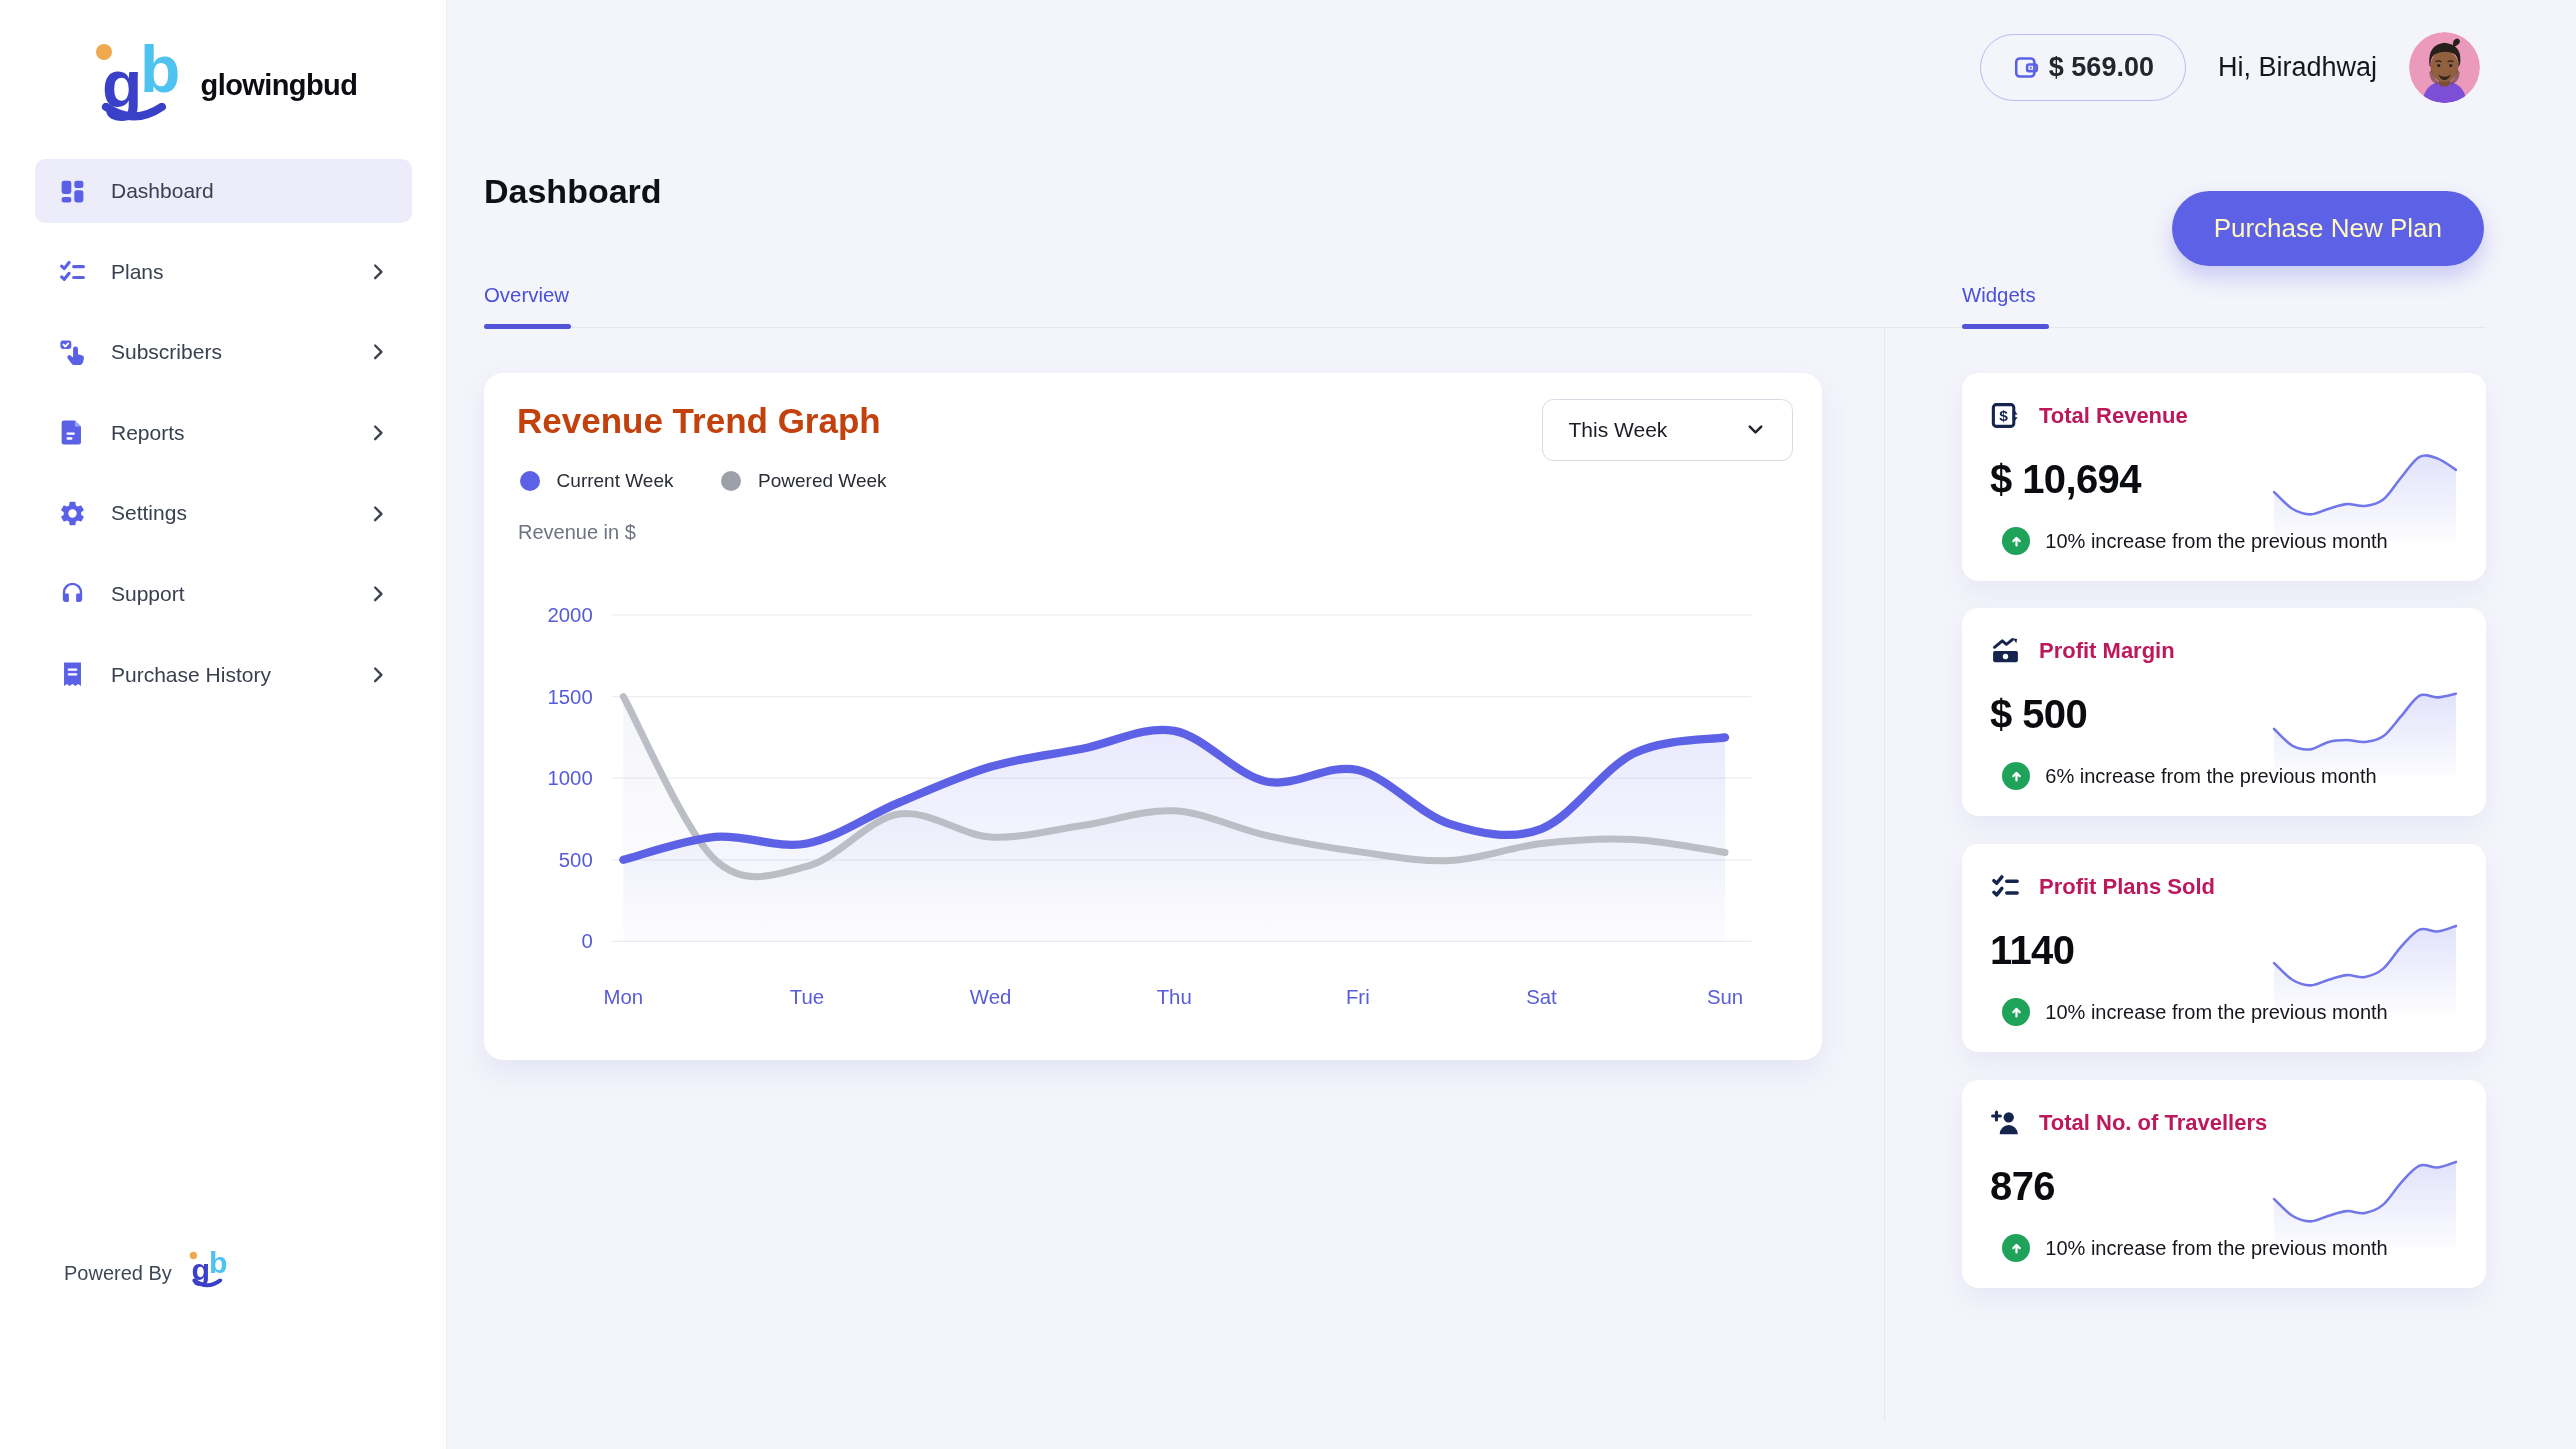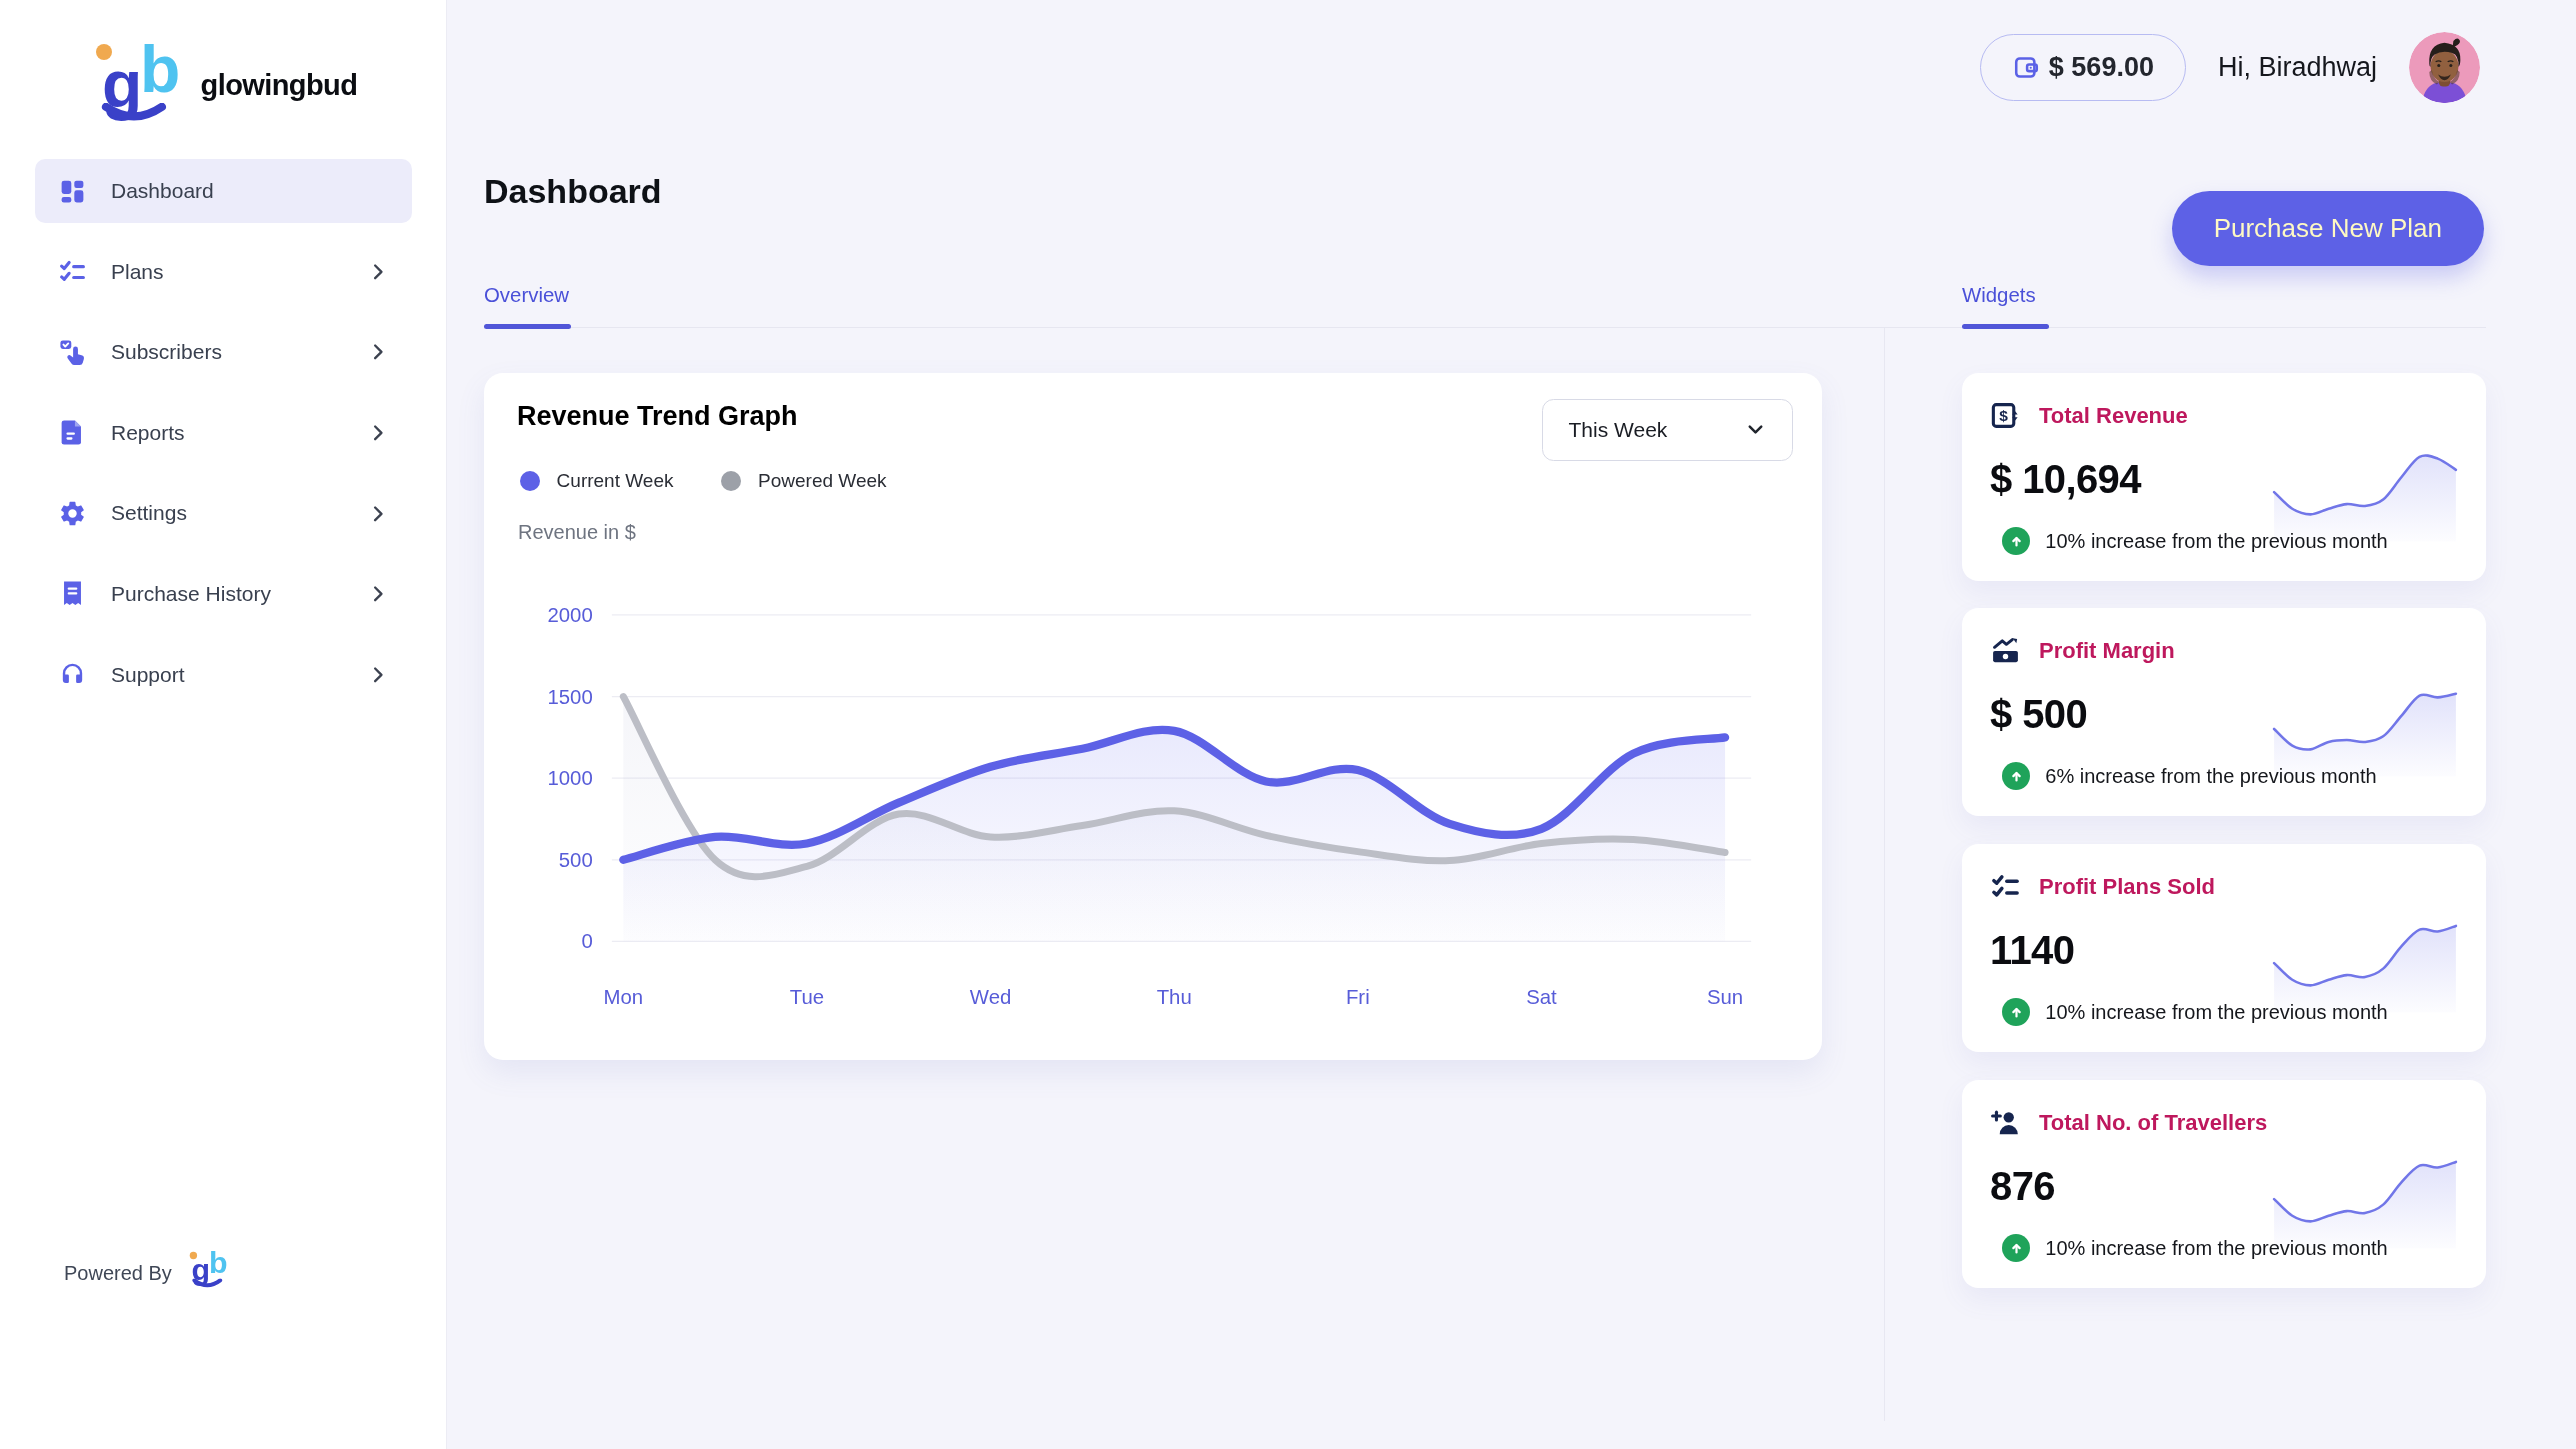--- a/index.html
+++ b/index.html
@@ -46,21 +46,21 @@
   .tab{position:absolute;top:284px;font-size:20.4px;color:#4A50D8;cursor:pointer;}
   .tab.t-overview{left:37px;}
   .tab.t-widgets{left:1515px;}
   .tab-underline{position:absolute;top:324px;width:87px;height:4.5px;border-radius:2.5px;background:#5156D8;}
   .u-overview{left:37px;}
   .u-widgets{left:1515px;}
   .v-divider{position:absolute;left:1437px;top:328px;width:1.3px;height:1093px;background:#E7E7F1;}
   
   .chart-card{position:absolute;left:37px;top:373px;width:1338px;height:687px;background:#FFFFFF;
     border-radius:19px;box-shadow:0 12.7px 29px rgba(100,105,190,.10);box-sizing:border-box;}
-  .chart-title{position:absolute;left:33px;top:28px;font-size:27px;font-weight:bold;color:#000000;}
+  .chart-title{position:absolute;left:33px;top:28px;font-size:35px;font-weight:bold;color:#c2410c;}
   .range-select{position:absolute;right:29px;top:25.5px;width:251px;height:62px;background:#FFFFFF;
     border:1.3px solid #D8DAE6;border-radius:11.5px;display:flex;align-items:center;justify-content:space-between;
     padding:0 25.5px;box-sizing:border-box;font-size:21px;color:#1A1D24;cursor:pointer;}
   .legend{position:absolute;left:36px;top:97px;display:flex;align-items:center;gap:48px;}
   .legend-item{display:flex;align-items:center;gap:16.6px;font-size:19px;color:#2A2D35;}
   .legend-dot{width:20px;height:20px;border-radius:50%;flex:none;}
   .axis-label{position:absolute;left:34px;top:148px;font-size:20px;color:#6E7480;}
   .chart-svg{position:absolute;left:19px;top:191px;width:1287px;height:471px;}
   
   .widget-card{position:absolute;left:1515px;width:524px;height:208px;background:#FFFFFF;border-radius:16.6px;
@@ -158,40 +158,40 @@
       <span>Settings</span>
       <span class="chev">
         <svg viewBox="0 0 24 24" width="21.7" height="21.7" fill="none" stroke="currentColor" stroke-width="2.6" stroke-linecap="round" stroke-linejoin="round">
             <polyline points="9,5 16,12 9,19"></polyline>
           </svg>
       </span>
     </div>
     <div class="menu-item">
       <span class="mi-icon">
         <svg viewBox="0 0 24 24" width="29" height="29" fill="currentColor">
+          <path d="M12 3a8 8 0 0 0-8 8v5.5A2.5 2.5 0 0 0 6.5 19H8a1 1 0 0 0 1-1v-5a1 1 0 0 0-1-1H6v-1a6 6 0 0 1 12 0v1h-2a1 1 0 0 0-1 1v5a1 1 0 0 0 1 1h1.5A2.5 2.5 0 0 0 20 16.5V11a8 8 0 0 0-8-8z"></path>
+        </svg>
+      </span>
+      <span>Support</span>
+      <span class="chev">
+        <svg viewBox="0 0 24 24" width="21.7" height="21.7" fill="none" stroke="currentColor" stroke-width="2.6" stroke-linecap="round" stroke-linejoin="round">
+            <polyline points="9,5 16,12 9,19"></polyline>
+          </svg>
+      </span>
+    </div>
+    <div class="menu-item">
+      <span class="mi-icon">
+        <svg viewBox="0 0 24 24" width="29" height="29" fill="currentColor">
           <path d="M5 2 h14 v19.5 l-2.3-1.6 -2.35 1.6 -2.35-1.6 -2.35 1.6 -2.35-1.6 L5 21.5 z"></path>
           <rect x="8" y="7" width="8" height="1.9" rx="0.9" fill="#fff"></rect>
           <rect x="8" y="11" width="8" height="1.9" rx="0.9" fill="#fff"></rect>
           <circle cx="6.9" cy="7.9" r="0.0" fill="#fff"></circle>
         </svg>
       </span>
       <span>Purchase History</span>
-      <span class="chev">
-        <svg viewBox="0 0 24 24" width="21.7" height="21.7" fill="none" stroke="currentColor" stroke-width="2.6" stroke-linecap="round" stroke-linejoin="round">
-            <polyline points="9,5 16,12 9,19"></polyline>
-          </svg>
-      </span>
-    </div>
-    <div class="menu-item">
-      <span class="mi-icon">
-        <svg viewBox="0 0 24 24" width="29" height="29" fill="currentColor">
-          <path d="M12 3a8 8 0 0 0-8 8v5.5A2.5 2.5 0 0 0 6.5 19H8a1 1 0 0 0 1-1v-5a1 1 0 0 0-1-1H6v-1a6 6 0 0 1 12 0v1h-2a1 1 0 0 0-1 1v5a1 1 0 0 0 1 1h1.5A2.5 2.5 0 0 0 20 16.5V11a8 8 0 0 0-8-8z"></path>
-        </svg>
-      </span>
-      <span>Support</span>
       <span class="chev">
         <svg viewBox="0 0 24 24" width="21.7" height="21.7" fill="none" stroke="currentColor" stroke-width="2.6" stroke-linecap="round" stroke-linejoin="round">
             <polyline points="9,5 16,12 9,19"></polyline>
           </svg>
       </span>
     </div>
   </div>
 
   <div class="sidebar-footer">
     <span>Powered By</span>

